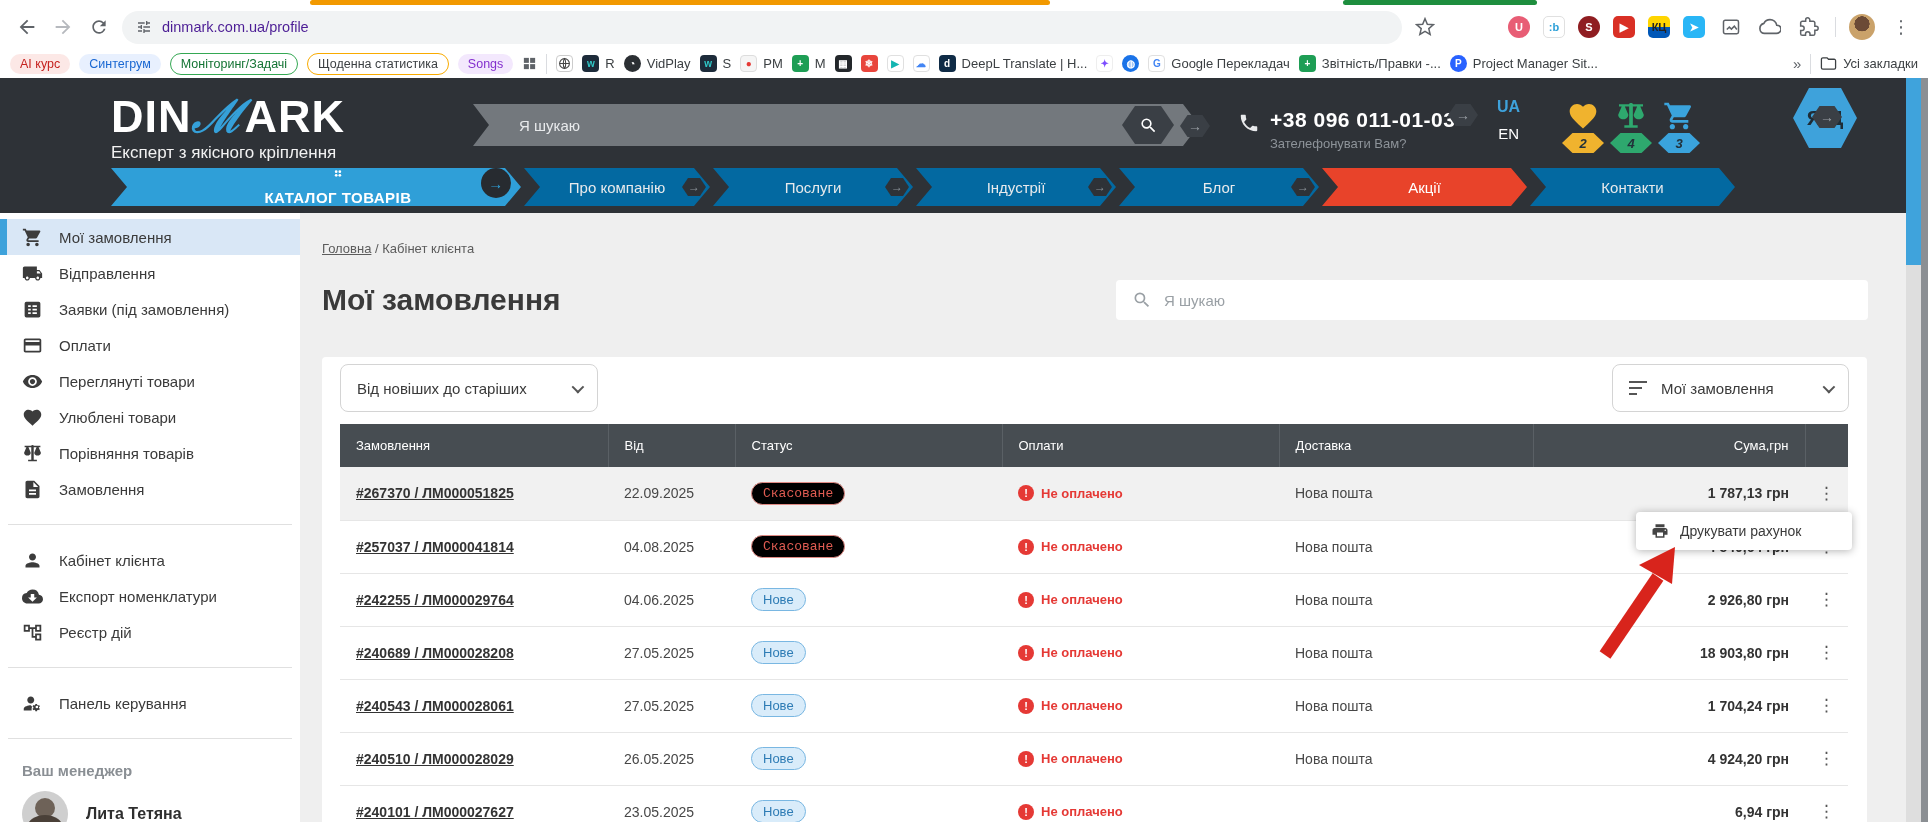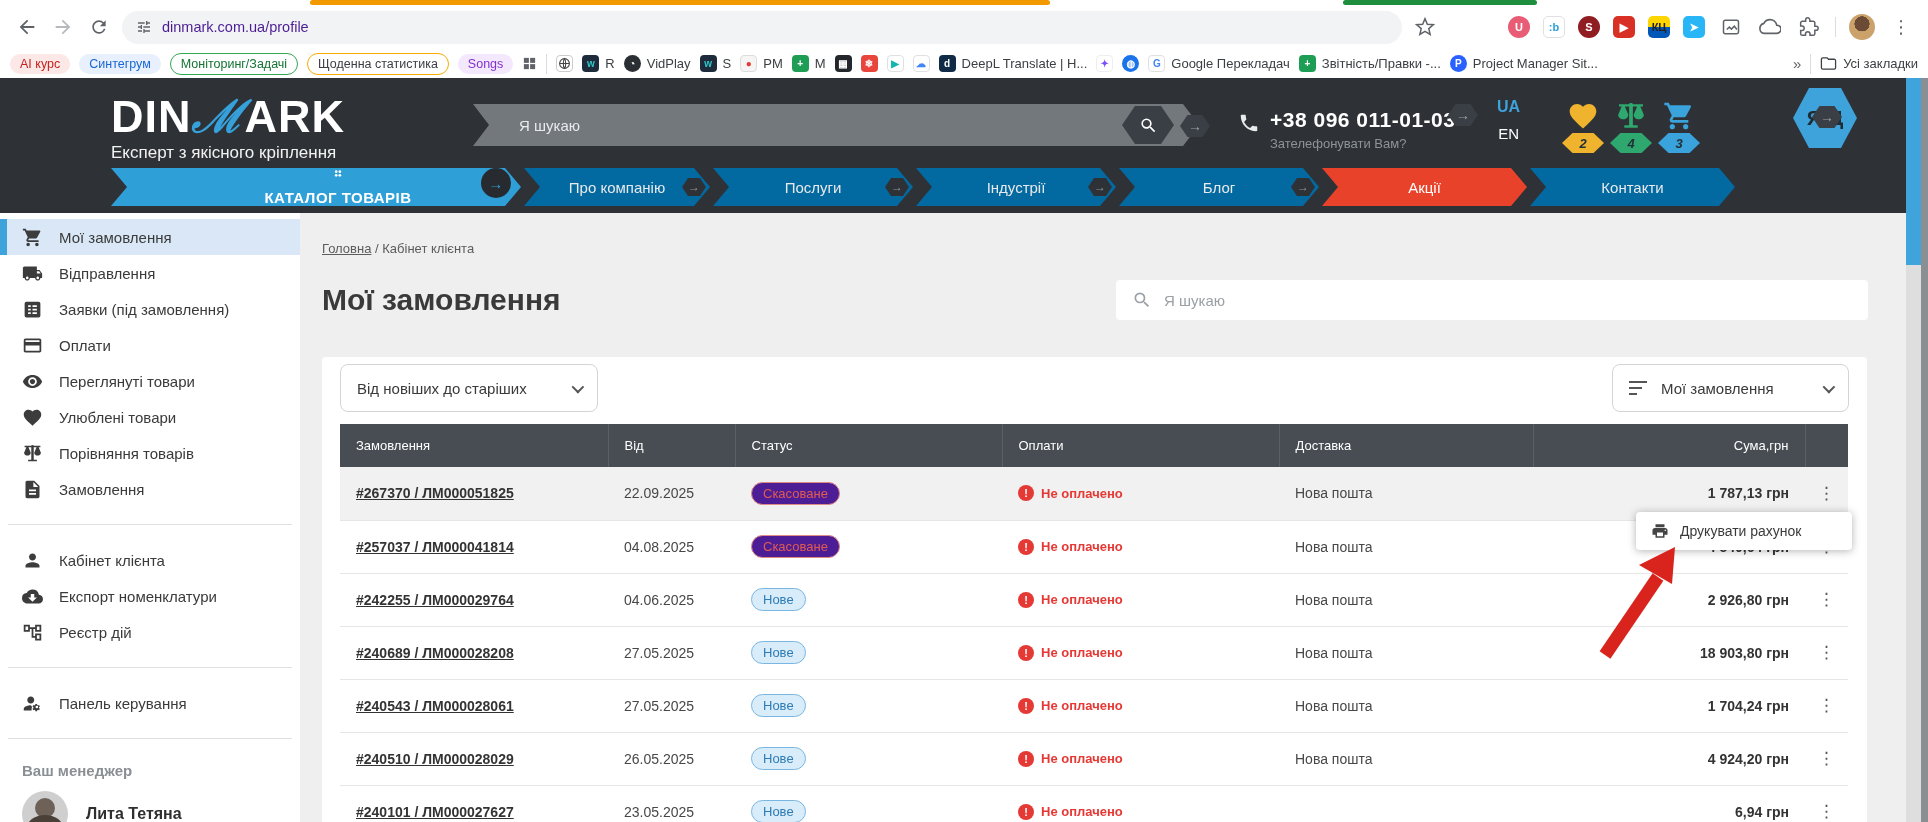--- a/index.html
+++ b/index.html
@@ -109,21 +109,21 @@
   .orders th { background:#474d52; color:#fff; font-size:13px; font-weight:normal; text-align:left;
     height:43px; padding:0 16px; border-right:1px solid #5a6065; }
   .orders th:last-child { border-right:none; }
   .orders th.num { text-align:right; }
   .orders td { height:53px; border-bottom:1px solid #e6e6e6; padding:0 16px; font-size:14px; color:#474747; background:#fff; }
   .orders tr.hl td { background:#f1f1f1; }
   .orders td.ord { font-weight:bold; text-decoration:underline; color:#333; }
   .orders td.sum { text-align:right; font-weight:bold; color:#333; }
   .orders td.dots { text-align:center; color:#555; font-size:17px; padding:0 4px; }
   .pill { display:inline-block; padding:3px 11px; border-radius:13px; font-size:13px; }
-  .pill.cancelled { color:#e05c52; border:1px solid #e08a84; background:#4c1d95; }
+  .pill.cancelled { color:#e05c52; border:1px solid #e08a84; background:#000000;font-family:Liberation Mono, monospace; }
   .pill.new { color:#2e7cb5; border:1px solid #79b7e2; background:#d9ecfa; }
   .pay { color:#e53935; font-size:13px; font-weight:bold; display:flex; align-items:center; gap:7px; }
   .bang { width:16px; height:16px; border-radius:50%; background:#e53935; color:#fff; font-size:11px;
     font-weight:bold; display:inline-flex; align-items:center; justify-content:center; flex:0 0 auto; }
 
   
   .popup { position:absolute; left:1636px; top:512px; width:216px; height:38px; background:#fff; border-radius:4px;
     box-shadow:0 1px 8px rgba(0,0,0,.3); display:flex; align-items:center; gap:11px; padding:0 15px;
     font-size:14px; color:#3a3a3a; z-index:30; }
   .popup .ic { width:18px; height:18px; color:#444; }

